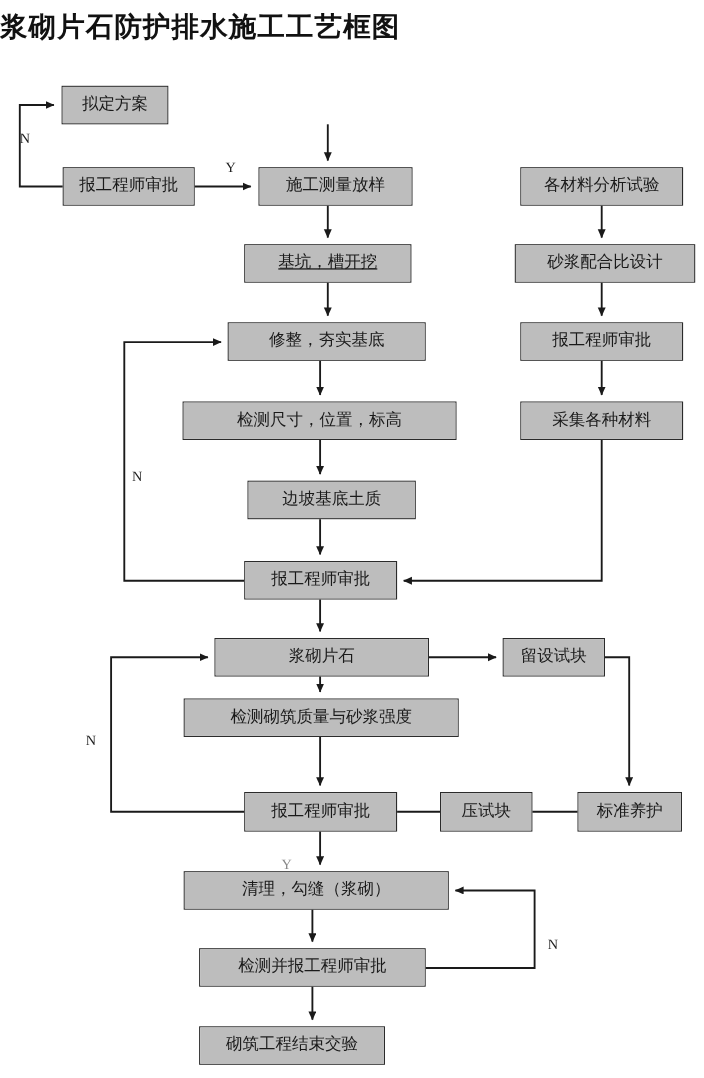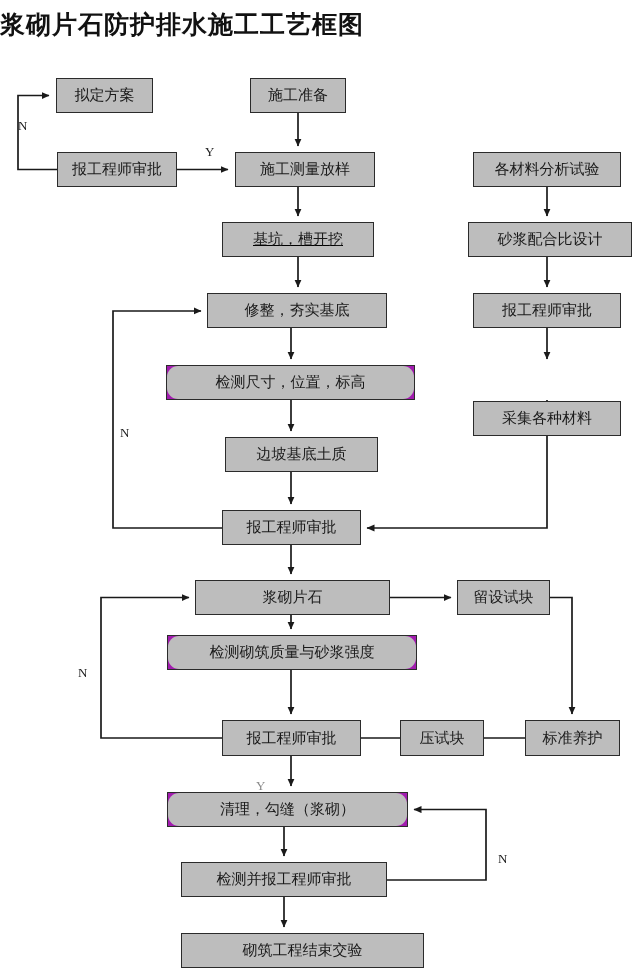--- a/index.html
+++ b/index.html
@@ -48,21 +48,21 @@
     height: 100%;
     display: flex;
     align-items: center;
     justify-content: center;
     color: #1a1a1a;
     font-size: 15px;
     line-height: 1;
     white-space: nowrap;
     font-family: "Liberation Serif", "DejaVu Serif", serif;
   }
-  .node.wide > .fill { font-size: 15px; border-radius: 11px; }
+  .node.wide > .fill { font-size: 15px; }
   .edge-label {
     position: absolute;
     font-size: 13px;
     color: #222222;
     font-family: "Liberation Serif", "DejaVu Serif", serif;
   }
   .edge-label.faint { color: #8a8a8a; }
 </style>
 </head>
 <body>
@@ -130,23 +130,20 @@
   </svg>
 
   <div class="node" style="left:56px;  top:78px;  width:97px;  height:35px;">
     <div class="fill">拟定方案</div>
   </div>
 
   <div class="node" style="left:57px;  top:152px; width:120px; height:35px;">
     <div class="fill">报工程师审批</div>
   </div>
 
-  <div class="node" style="left:250px; top:78px;  width:96px;  height:35px;">
-    <div class="fill">施工准备</div>
-  </div>
 
   <div class="node" style="left:235px; top:152px; width:140px; height:35px;">
     <div class="fill">施工测量放样</div>
   </div>
 
   <div class="node" style="left:222px; top:222px; width:152px; height:35px;text-decoration:underline;">
     <div class="fill">基坑，槽开挖</div>
   </div>
 
   <div class="node" style="left:207px; top:293px; width:180px; height:35px;">
@@ -170,21 +167,21 @@
   </div>
 
   <div class="node" style="left:468px; top:222px; width:164px; height:35px;">
     <div class="fill">砂浆配合比设计</div>
   </div>
 
   <div class="node" style="left:473px; top:293px; width:148px; height:35px;">
     <div class="fill">报工程师审批</div>
   </div>
 
-  <div class="node" style="left:473px; top:365px; width:148px; height:35px;margin-top:36px;">
+  <div class="node" style="left:473px; top:365px; width:148px; height:35px;">
     <div class="fill">采集各种材料</div>
   </div>
 
   <div class="node" style="left:195px; top:580px; width:195px; height:35px;">
     <div class="fill">浆砌片石</div>
   </div>
 
   <div class="node" style="left:457px; top:580px; width:93px;  height:35px;">
     <div class="fill">留设试块</div>
   </div>
@@ -206,21 +203,21 @@
   </div>
 
   <div class="node wide" style="left:167px; top:792px; width:241px; height:35px;">
     <div class="fill">清理，勾缝（浆砌）</div>
   </div>
 
   <div class="node" style="left:181px; top:862px; width:206px; height:35px;">
     <div class="fill">检测并报工程师审批</div>
   </div>
 
-  <div class="node" style="left:181px; top:933px; width:243px; height:35px;">
+  <div class="node" style="left:181px; top:933px; width:169px; height:35px;">
     <div class="fill">砌筑工程结束交验</div>
   </div>
 
   <div class="edge-label" style="left:18px;  top:118px;">N</div>
   <div class="edge-label" style="left:205px; top:144px;">Y</div>
   <div class="edge-label" style="left:120px; top:425px;">N</div>
   <div class="edge-label" style="left:78px;  top:665px;">N</div>
   <div class="edge-label faint" style="left:256px; top:778px;">Y</div>
   <div class="edge-label" style="left:498px; top:851px;">N</div>
 

